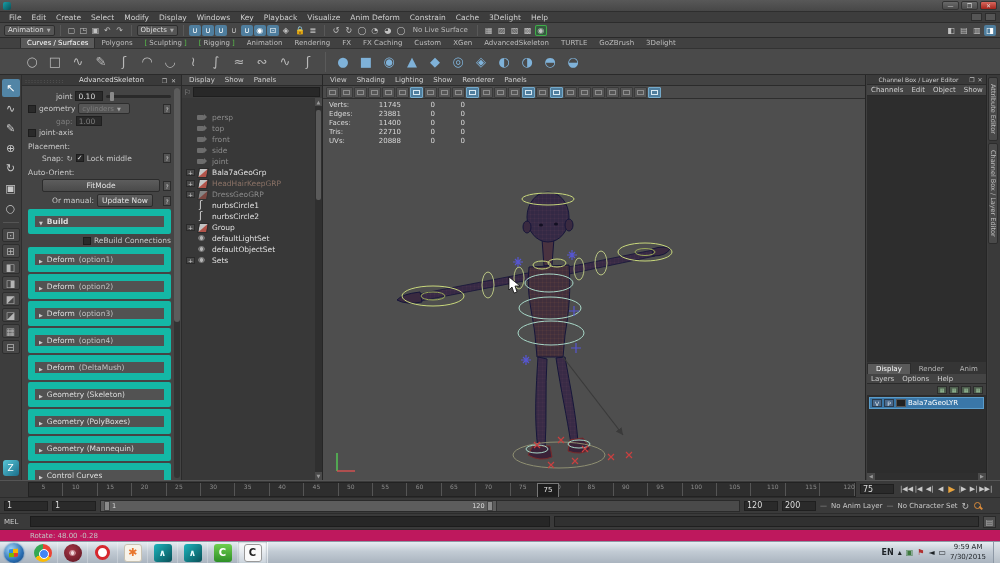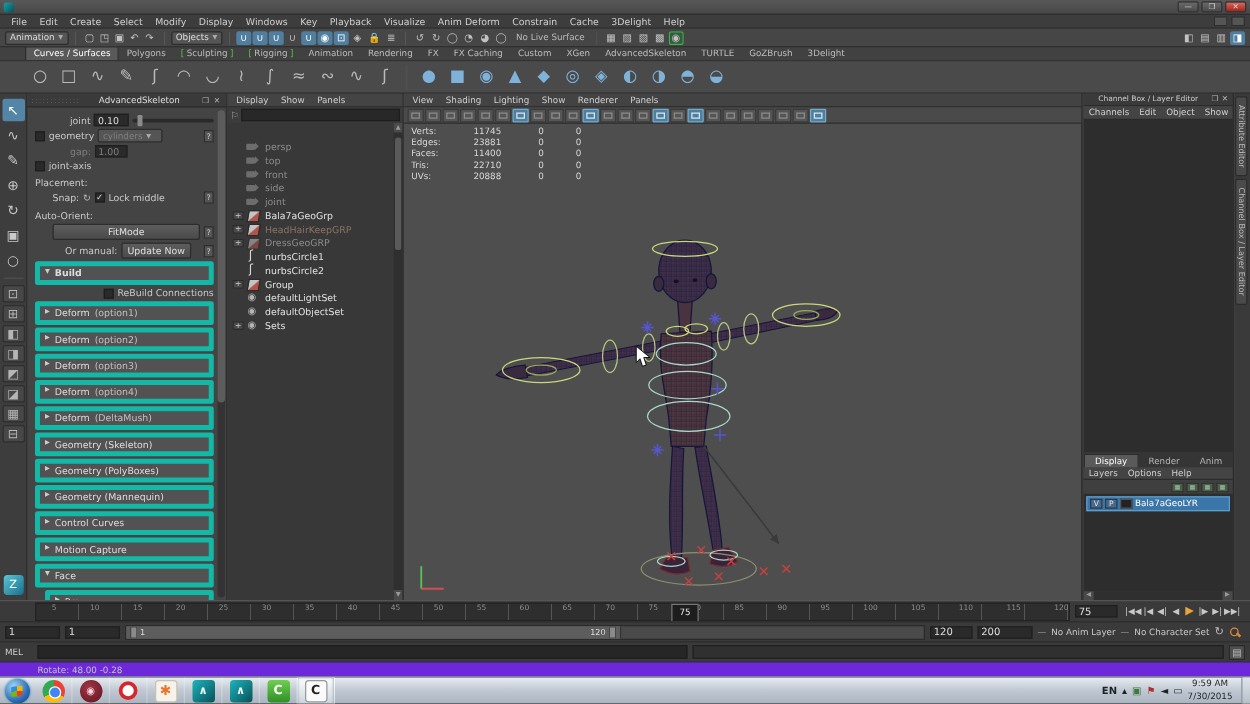--- a/index.html
+++ b/index.html
@@ -59,21 +59,21 @@
   #askel .pbtn{width:9px;height:9px;font-size:6px;line-height:9px;text-align:center;color:#bbb;}
   .askbody{flex:1;padding:3px 10px 2px 6px;position:relative;overflow:hidden;}
   .askrow{display:flex;align-items:center;margin:2px 0;gap:3px;}
   .fld{background:#2a2a2a;border:1px solid #1f1f1f;color:#ddd;padding:0 2px;height:10px;display:flex;align-items:center;}
   .slider{flex:1;height:3px;background:#2a2a2a;border-radius:2px;position:relative;}
   .slider .knob{position:absolute;left:4px;top:-3px;width:4px;height:9px;background:#8a8a8a;border-radius:1px;}
   .chk{width:8px;height:8px;background:#2a2a2a;border:1px solid #1d1d1d;display:inline-flex;align-items:center;justify-content:center;color:#ddd;font-size:7px;}
   .qbtn{margin-left:auto;width:8px;height:10px;background:#555;border:1px solid #2c2c2c;color:#ccc;font-size:6px;text-align:center;line-height:9px;}
   .grayed{color:#7e7e7e;}
   .btn{background:linear-gradient(#5d5d5d,#4a4a4a);border:1px solid #2c2c2c;border-radius:2px;color:#e0e0e0;text-align:center;padding:1px 4px;}
-  .secbar{background:#525252;border:4px solid #14b8a6;border-radius:2px;color:#ddd;display:flex;align-items:flex-start;padding:1px 4px;margin:2px 0;gap:4px;}
+  .secbar{background:#525252;border:7px solid #14b8a6;border-radius:2px;color:#ddd;display:flex;align-items:flex-end;padding:1px 4px;margin:2px 0;gap:4px;}
   .secbar .tri{font-size:5px;color:#ccc;}
   .secbar .sub{color:#c0c0c0;}
   .secbar.inner{margin-left:8px;}
   .asknote{color:#cfcfcf;line-height:1.25;margin-top:4px;}
   #askel .vscroll{position:absolute;right:1px;top:2px;bottom:2px;width:6px;background:#333;border-radius:3px;}
   #askel .vscroll .thumb{position:absolute;top:0;left:0;width:6px;height:60%;background:#5c5c5c;border-radius:3px;}
 
   
   #outliner{left:182px;top:75px;width:141px;height:405px;background:#3c3c3c;border-right:1px solid #262626;display:flex;flex-direction:column;}
   .panelmenus{height:11px;display:flex;align-items:center;background:#444;border-bottom:1px solid #2a2a2a;padding:0 2px;}
@@ -157,21 +157,21 @@
   .keyicon::before{content:"";position:absolute;left:1px;top:1px;width:5px;height:5px;border:1.5px solid #d88a3a;border-radius:50%;}
   .keyicon::after{content:"";position:absolute;left:6px;top:6px;width:4px;height:1.5px;background:#d88a3a;transform:rotate(45deg);}
   .prefgear{color:#bbb;font-size:9px;}
 
   
   #cmdline{left:0;top:513px;width:1000px;height:16px;background:#3a3a3a;display:flex;align-items:center;padding:0 4px;gap:4px;border-top:1px solid #2c2c2c;}
   #cmdline .mel{font-size:7px;color:#cfcfcf;width:22px;}
   #cmdline .in{width:520px;height:11px;background:#262626;border:1px solid #1c1c1c;}
   #cmdline .out{flex:1;height:11px;background:#303030;border:1px solid #1f1f1f;}
   #cmdline .sed{width:13px;height:12px;background:#4e4e4e;border:1px solid #2a2a2a;color:#bbb;font-size:8px;text-align:center;line-height:11px;}
-  #helpline{left:0;top:529px;width:1000px;height:12px;background:#6d28d9;display:flex;align-items:center;padding:0 30px;border-top:1px solid #2c2c2c;font-size:7px;color:#c4c4c4;}
+  #helpline{left:0;top:529px;width:1000px;height:12px;background:#be185d;display:flex;align-items:center;padding:0 30px;border-top:1px solid #2c2c2c;font-size:7px;color:#c4c4c4;}
 
   
   #taskbar{left:0;top:541px;width:1000px;height:22px;background:linear-gradient(#e7ecf1,#c2cbd4 45%,#aab4bf);display:flex;align-items:center;border-top:1px solid #8d98a5;}
   #orb{width:20px;height:20px;margin:0 4px;border-radius:50%;background:radial-gradient(circle at 35% 30%,#9fd4f5,#2a6fb4 60%,#123d72);position:relative;box-shadow:0 0 2px #2a6fb4;}
   #orb::after{content:"";position:absolute;left:5px;top:6px;width:9px;height:8px;background:conic-gradient(#f8b500 0 25%,#e53e30 0 50%,#7db700 0 75%,#2f8de0 0);border-radius:1px;transform:skewY(-6deg);}
   .appslot{width:30px;height:22px;display:flex;align-items:center;justify-content:center;border-right:1px solid rgba(255,255,255,.25);}
   .appslot.active{background:linear-gradient(rgba(255,255,255,.85),rgba(220,228,236,.6));box-shadow:inset 0 0 2px #7d8894;}
   .ticn{width:18px;height:18px;display:flex;align-items:center;justify-content:center;border-radius:3px;font-size:10px;font-weight:bold;}
   .ticn.chrome{border-radius:50%;background:conic-gradient(#ea4335 0 33%,#fbbc05 0 66%,#34a853 0);position:relative;}
   .ticn.chrome::after{content:"";position:absolute;left:5px;top:5px;width:8px;height:8px;background:#4285f4;border:1.5px solid #fff;border-radius:50%;}
@@ -1039,21 +1039,21 @@
             <span class="rhandle"></span>
             <span>1</span>
           </span>
         <span class="row" style="gap:2px;">
             <span>120</span>
             <span class="rhandle"></span>
           </span>
       </span>
     </span>
     <span class="fld" style="width:34px">120</span>
-    <span class="fld" style="width:44px">200</span>
+    <span class="fld" style="width:34px">200</span>
     <span class="ddash">—</span>
     <span style="font-size:7px;color:#c8c8c8;">No Anim Layer</span>
     <span class="ddash">—</span>
     <span style="font-size:7px;color:#c8c8c8;">No Character Set</span>
     <span class="prefgear">↻</span>
     <span class="keyicon"></span>
   </div>
 
   <div id="cmdline" class="abs">
     <span class="mel">MEL</span>

